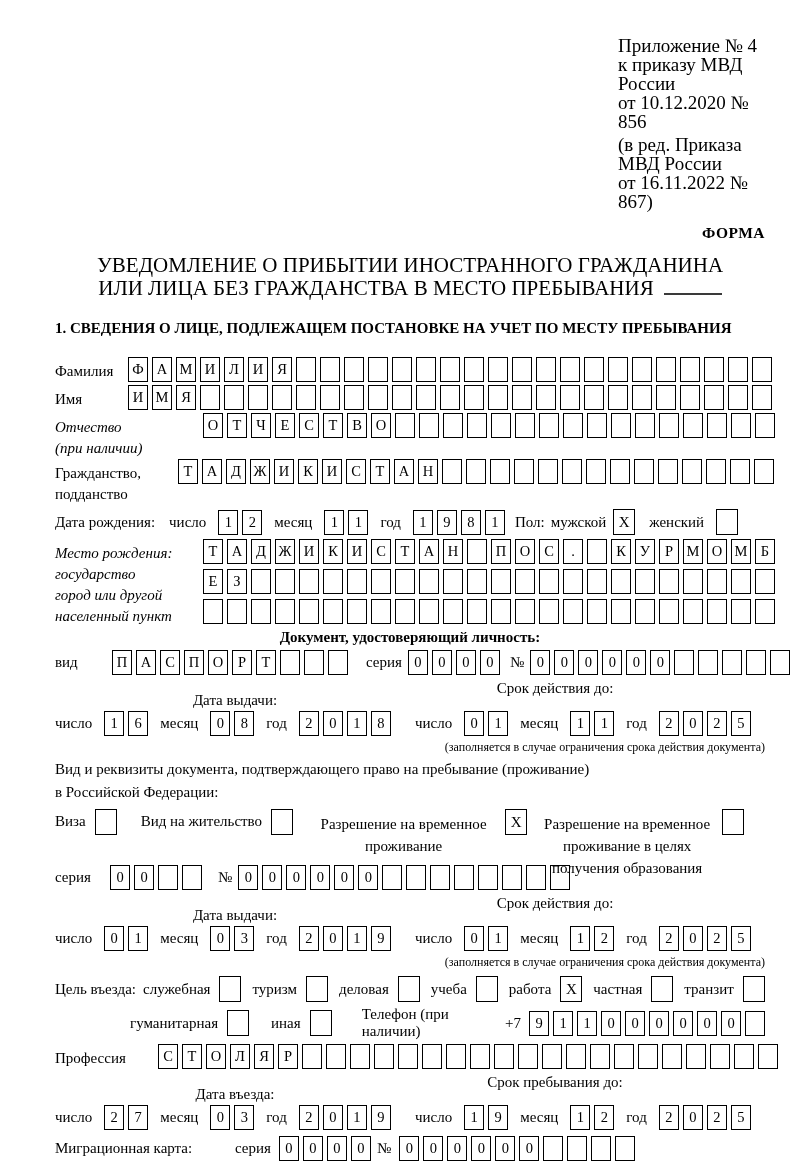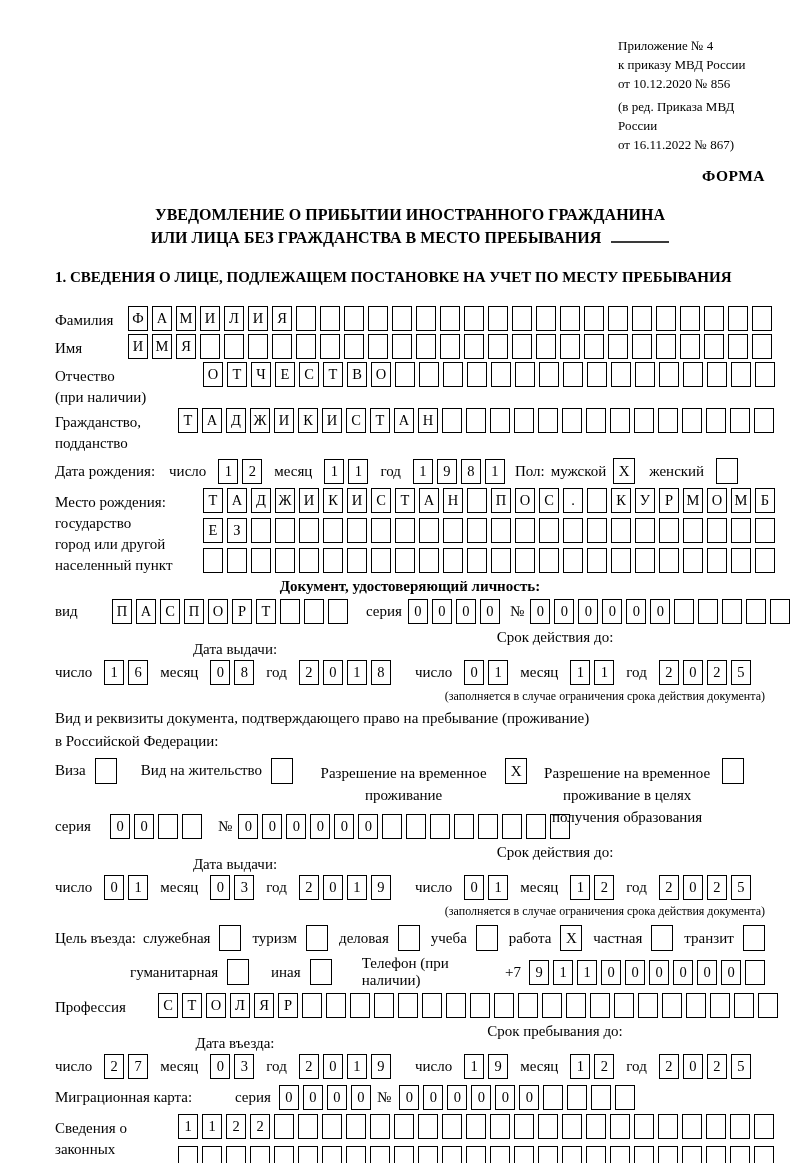--- a/index.html
+++ b/index.html
@@ -6,41 +6,41 @@
   html,body { background:#ffffff; }
   body {
     width:800px; height:1163px;
     font-family:"Liberation Serif", serif;
     color:#000; font-size:15px;
     position:relative; overflow:hidden;
   }
   .page { width:800px; height:1163px; padding:36px 35px 0 55px; }
 
   
-  .hdr { margin-left:563px; font-size:13px; line-height:19px; }
+  .hdr { margin-left:563px; font-size:19px; line-height:19px; }
   .hdr .ed { margin-top:4px; }
   .forma { text-align:right; font-weight:bold; font-size:15.5px; margin-top:13px; letter-spacing:0.5px; }
 
-  .title { text-align:center; font-weight:bold; font-size:16px; line-height:23px; margin-top:18px; }
+  .title { text-align:center; font-weight:normal; font-size:21px; line-height:23px; margin-top:12px; }
   .uline { display:inline-block; width:58px; border-bottom:2.5px solid #3a3a3a; margin-left:10px; }
 
   .sec { font-weight:bold; font-size:15px; margin-top:20px; }
 
   
   .cells { display:inline-flex; gap:4px; }
   .cell  { width:20px; height:25px; border:1.8px solid #000; flex:none;
            display:inline-flex; align-items:center; justify-content:center; font-size:14.5px; }
   .chk   { width:22px; height:26px; border:1.8px solid #000; flex:none;
            display:inline-flex; align-items:center; justify-content:center; font-size:15px; }
 
   .frow { display:flex; align-items:flex-start; }
   .flab { flex:none; padding-top:4px; line-height:21px; }
   .w73  { width:73px; }
   .w123 { width:123px; }
-  .w148 { width:148px; }
+  .w148 { width:148px;font-style:italic; }
   .w103 { width:103px; }
   .w180 { width:180px; }
 
   .mt3 { margin-top:3px; } .mt4 { margin-top:4px; } .mt6 { margin-top:6px; } .mt20 { margin-top:20px; }
 
   
   .dheads { display:flex; margin-top:5px; }
   .dhead1 { width:360px; text-align:center;margin-top:12px; }
   .dhead2 { flex:1; text-align:center; padding-right:70px; }
   .drow { display:flex; margin-top:2px; align-items:center; }

